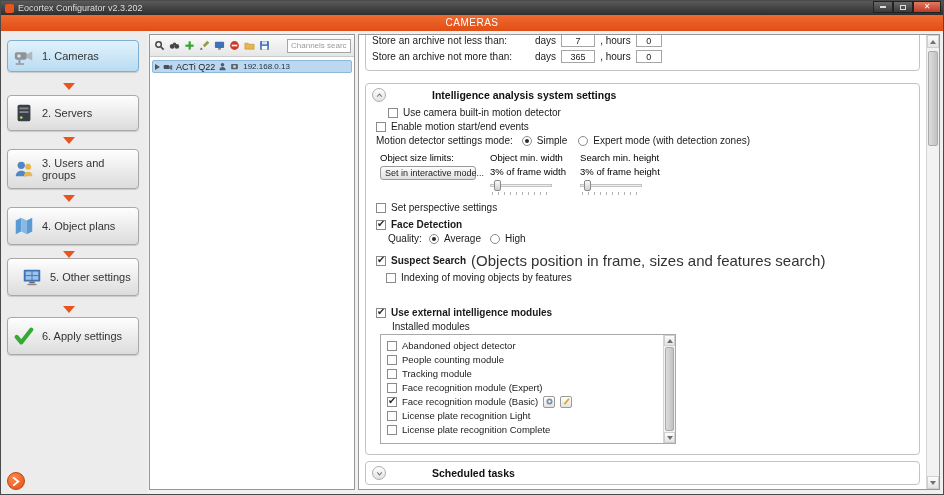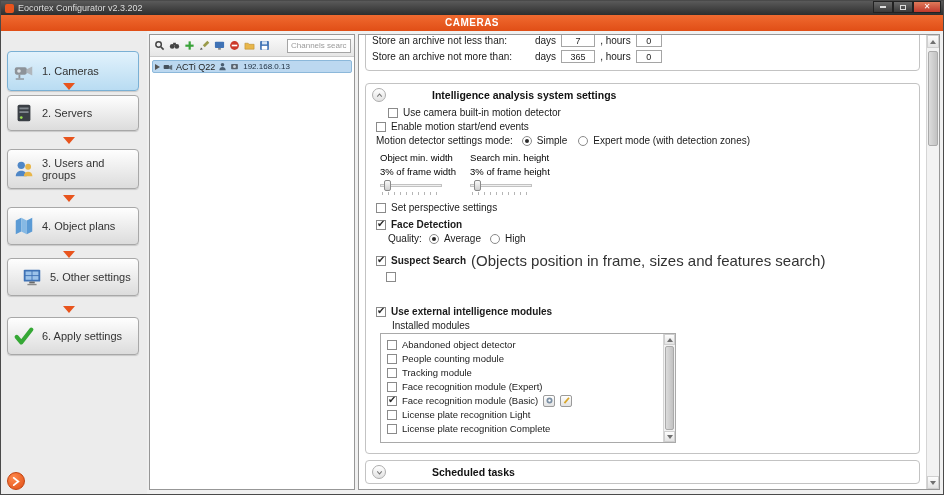--- a/index.html
+++ b/index.html
@@ -20,21 +20,21 @@
   .win-controls { margin-left:auto; display:flex; height:14px; }
   .win-btn { width:20px; height:12px; margin-top:0; border:1px solid #222; background:linear-gradient(#6a6a6a,#3a3a3a); display:flex; align-items:center; justify-content:center; }
   .win-btn.close { background:linear-gradient(#e07a5a,#c0392b); width:28px; }
   .win-btn .glyph { width:6px; height:2px; background:#ddd; }
   .win-btn.max .glyph { width:6px; height:5px; background:none; border:1px solid #ddd; }
   .win-btn.close .glyph { width:auto; height:auto; background:none; color:#fff; font-size:8px; line-height:8px; }
   
   .orange-bar {
     position:absolute; left:0; top:14px; right:0; height:16px;
     background:linear-gradient(#f06a30,#e04e16);
-    color:#fff; font-size:10px; font-weight:bold; text-align:center; line-height:16px;
+    color:#fff; font-size:10px; font-weight:normal; text-align:center; line-height:16px;
     letter-spacing:.5px;
   }
   
   .sidebar { position:absolute; left:0; top:30px; width:146px; bottom:0; background:#ececec; }
   .side-btn {
     position:absolute; left:6px; width:132px;
     background:linear-gradient(#fefefe,#dcdcdc);
     border:1px solid #a8a8a8; border-radius:4px;
     display:flex; align-items:center; gap:6px; padding:2px 4px;
     font-size:11px; color:#333; cursor:default;
@@ -143,21 +143,21 @@
         </div>
       <div class="win-btn close">
           <div class="glyph">✕</div>
         </div>
     </div>
   </div>
 
   <div class="orange-bar">CAMERAS</div>
 
   <div class="sidebar">
-    <div class="side-btn selected" style="top:20px; height:40px;">
+    <div class="side-btn selected" style="top:9px; height:32px;">
       <span class="s-icon">
         <svg viewBox="0 0 24 24" width="22" height="22">
             <rect x="2" y="8" width="13" height="8" rx="2" fill="#8d9399"></rect>
             <polygon points="15,10 21,7 21,17 15,14" fill="#b0b6bc"></polygon>
             <circle cx="6.5" cy="12" r="2" fill="#dde2e6"></circle>
             <rect x="6" y="16" width="2" height="4" fill="#8d9399"></rect>
             <rect x="3" y="20" width="9" height="1.5" fill="#8d9399"></rect>
           </svg>
       </span>
       <span>1. Cameras</span>
@@ -351,20 +351,24 @@
 
         <div class="row" style="margin-left:10px;">
           <span>Motion detector settings mode:</span>
           <span class="radio checked" style="margin-left:4px;"></span>
           <span>Simple</span>
           <span class="radio" style="margin-left:6px;"></span>
           <span>Expert mode (with detection zones)</span>
         </div>
 
         <div class="osl">
+          <div class="col" style="width:96px;">
+            <span>Object size limits:</span>
+            <button class="btn" style="padding:1px 4px; white-space:nowrap;">Set in interactive mode...</button>
+          </div>
           <div class="col">
             <span>Object min. width</span>
             <span>3% of frame width</span>
             <div class="slider">
               <div class="track"></div>
                 <div class="thumb"></div>
                 <div class="ticks"></div>
             </div>
           </div>
           <div class="col">
@@ -397,20 +401,21 @@
         </div>
 
         <div class="row" style="margin-left:10px; margin-top:8px;">
           <span class="cb checked"></span>
           <span class="bold">Suspect Search</span>
           <span class="small">(Objects position in frame, sizes and features search)</span>
         </div>
 
         <div class="row" style="margin-left:20px;">
           <span class="cb"></span>
+          <span>Indexing of moving objects by features</span>
         </div>
 
         <div class="row" style="margin-left:10px; margin-top:24px;">
           <span class="cb checked"></span>
           <span class="bold">Use external intelligence modules</span>
         </div>
 
         <div class="row" style="margin-left:26px; margin-bottom:1px;">
           <span>Installed modules</span>
         </div>

